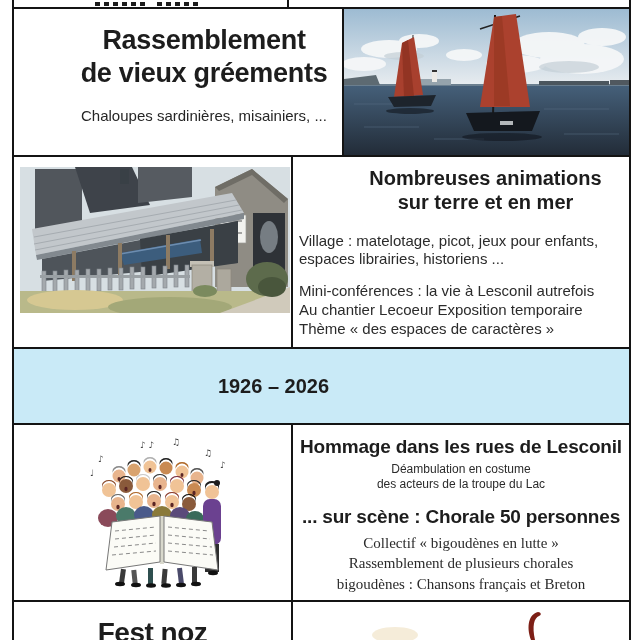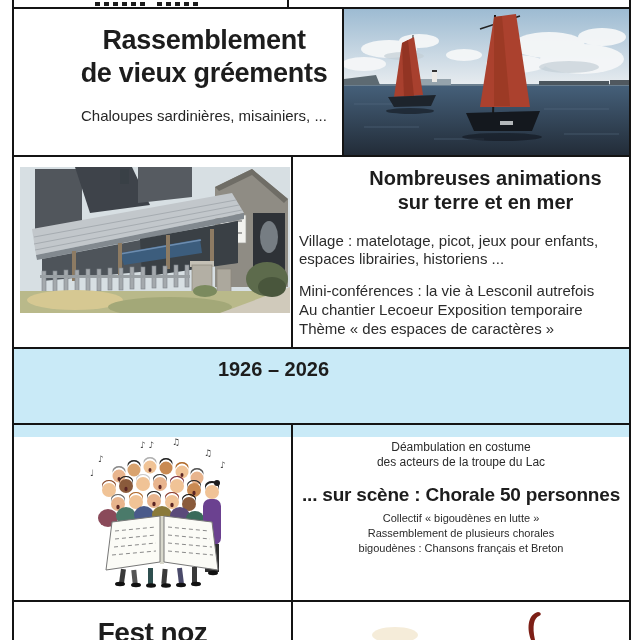--- a/index.html
+++ b/index.html
@@ -18,30 +18,30 @@
 
   
   .gather-title { font-size:27px; font-weight:bold; line-height:1.22; letter-spacing:-0.3px; }
   .gather-sub   { font-size:15px; margin-top:17px; color:#262626; }
 
   
   .anim-head { font-size:20px; font-weight:bold; line-height:1.2; text-align:center; }
   .anim-p    { font-size:15px; line-height:1.2; color:#2b2b2b; }
 
   
-  .banner { position:absolute; left:14px; top:349px; width:615px; height:88px;
-    background:#c9eaf7; box-sizing:border-box; padding:9px 96px 0 0; text-align:center; }
+  .banner { position:absolute; left:14px; top:349px; width:615px; height:74px;
+    background:#c9eaf7; box-sizing:border-box; padding:26px 96px 0 0; text-align:center; }
   .banner-years { font-size:20px; font-weight:bold; }
   .banner-title { font-size:21px; font-weight:bold; margin-top:7px; letter-spacing:-0.2px; }
 
   
   .hom-title { font-size:19px; font-weight:bold; letter-spacing:-0.2px; }
   .hom-sub   { font-size:12px; line-height:1.25; margin-top:4px; color:#2b2b2b; }
   .hom-stage { font-size:19px; font-weight:bold; margin-top:14px; letter-spacing:-0.2px; }
-  .hom-lines { font-size:11px; line-height:1.35; margin-top:5px; color:#2b2b2b; }
+  .hom-lines { font-size:15px; line-height:1.35; margin-top:5px; color:#2b2b2b;font-family:Liberation Serif, serif; }
 
   
   .festnoz { font-size:28px; font-weight:bold; letter-spacing:-0.5px; margin-top:15px; }
 
   svg { display:block; }
 </style>
 </head>
 <body>
 
 <div class="page">
@@ -317,20 +317,21 @@
         <ellipse cx="67" cy="149.5" rx="5" ry="2.2"></ellipse>
           <ellipse cx="82" cy="149.5" rx="5" ry="2.2"></ellipse>
         <ellipse cx="97" cy="149" rx="5" ry="2.2"></ellipse>
           <ellipse cx="112" cy="148" rx="5" ry="2.2"></ellipse>
         <ellipse cx="129" cy="137" rx="5" ry="2.2"></ellipse>
       </g>
     </svg>
   </div>
 
   <div class="cell t-center" style="left:293px;top:425px;width:336px;height:175px;padding-top:11px;">
+    <div class="hom-title">Hommage dans les rues de Lesconil</div>
     <div class="hom-sub">
       <div>Déambulation en costume</div>
       <div>des acteurs de la troupe du Lac</div>
     </div>
     <div class="hom-stage">... sur scène : Chorale 50 personnes</div>
     <div class="hom-lines">
       <div>Collectif « bigoudènes en lutte »</div>
       <div>Rassemblement de plusieurs chorales</div>
       <div>bigoudènes : Chansons français et Breton</div>
     </div>

